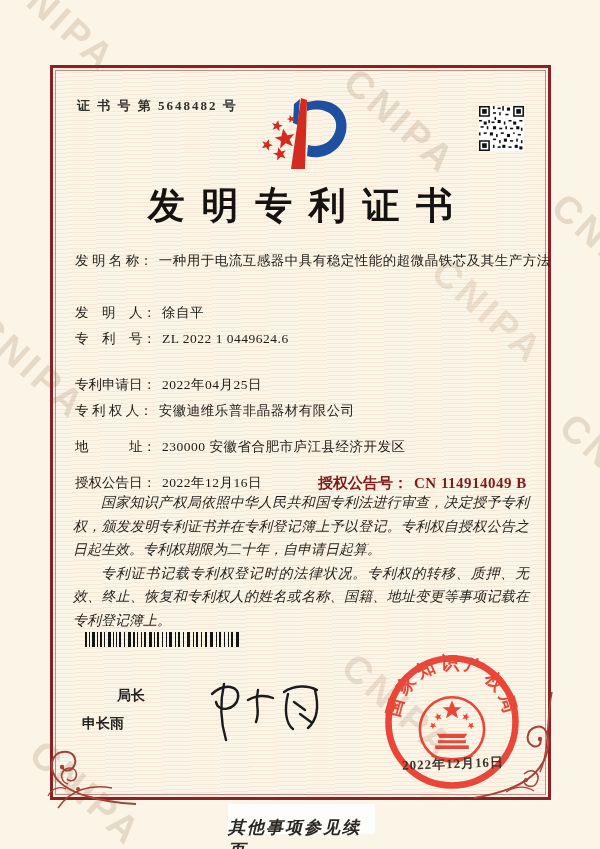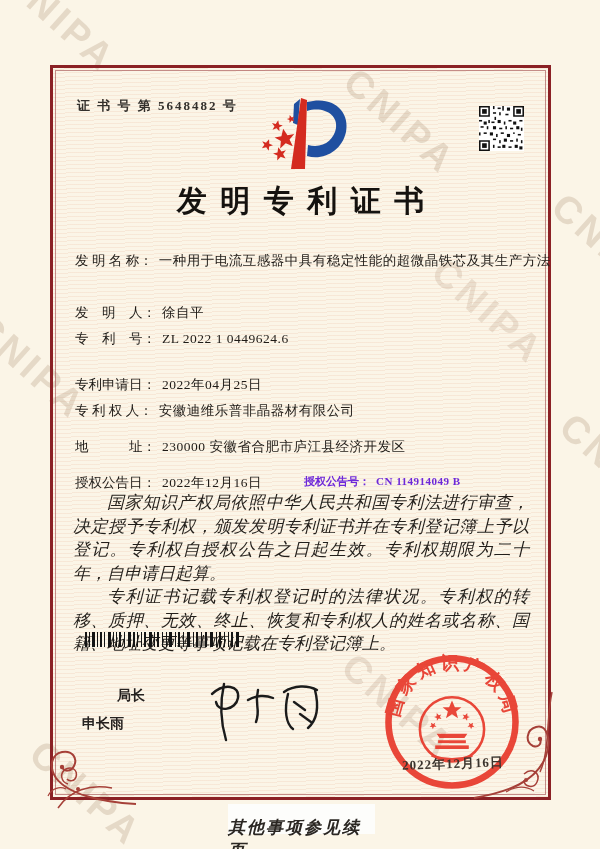--- a/index.html
+++ b/index.html
@@ -51,38 +51,38 @@
   }
   .content{position:absolute;inset:0;z-index:3;}
   .cert-no{
     position:absolute;left:77px;top:97px;
     font-size:13px;font-weight:bold;letter-spacing:2px;color:#33302c;
   }
   .logo{position:absolute;left:243px;top:95px;}
   .qr{position:absolute;left:479px;top:106px;}
   .title{
     position:absolute;left:50px;top:181px;width:501px;
-    text-align:center;font-size:30px;font-weight:bold;
+    text-align:center;font-size:37px;font-weight:bold;
     letter-spacing:0.45em;text-indent:0.45em;color:#15120f;
   }
   .field{
     position:absolute;left:75px;width:460px;
     font-size:13.5px;font-weight:normal;color:#1f1b17;
     white-space:nowrap;
   }
   .field .lbl{display:inline-block;}
   .field .val{margin-left:6px;letter-spacing:0.5px;}
   .grant-no{
-    position:absolute;left:304px;top:474px;
-    font-size:11px;font-weight:bold;color:#6d28d9;white-space:nowrap;
+    position:absolute;left:318px;top:474px;
+    font-size:15px;font-weight:bold;color:#7f1d1d;white-space:nowrap;
   }
   .grant-no .val{margin-left:6px;letter-spacing:0.5px;}
   .legal{
     position:absolute;left:73px;top:491px;width:456px;
-    font-size:17px;line-height:23.5px;text-align:justify;
+    font-size:14px;line-height:23.5px;text-align:justify;
     font-style:italic;color:#231f1b;
   }
   .legal p{margin:0;text-indent:2em;}
   .barcode{position:absolute;left:85px;top:632px;}
   .director-title{position:absolute;left:82px;top:687px;font-size:14px;font-weight:bold;margin-left:35px;}
   .director-name{position:absolute;left:82px;top:715px;font-size:14px;font-weight:bold;}
   .signature{position:absolute;left:196px;top:672px;}
   .seal{position:absolute;left:379px;top:649px;opacity:0.93;}
   .seal-date{
     position:absolute;left:377px;top:755px;width:152px;text-align:center;

